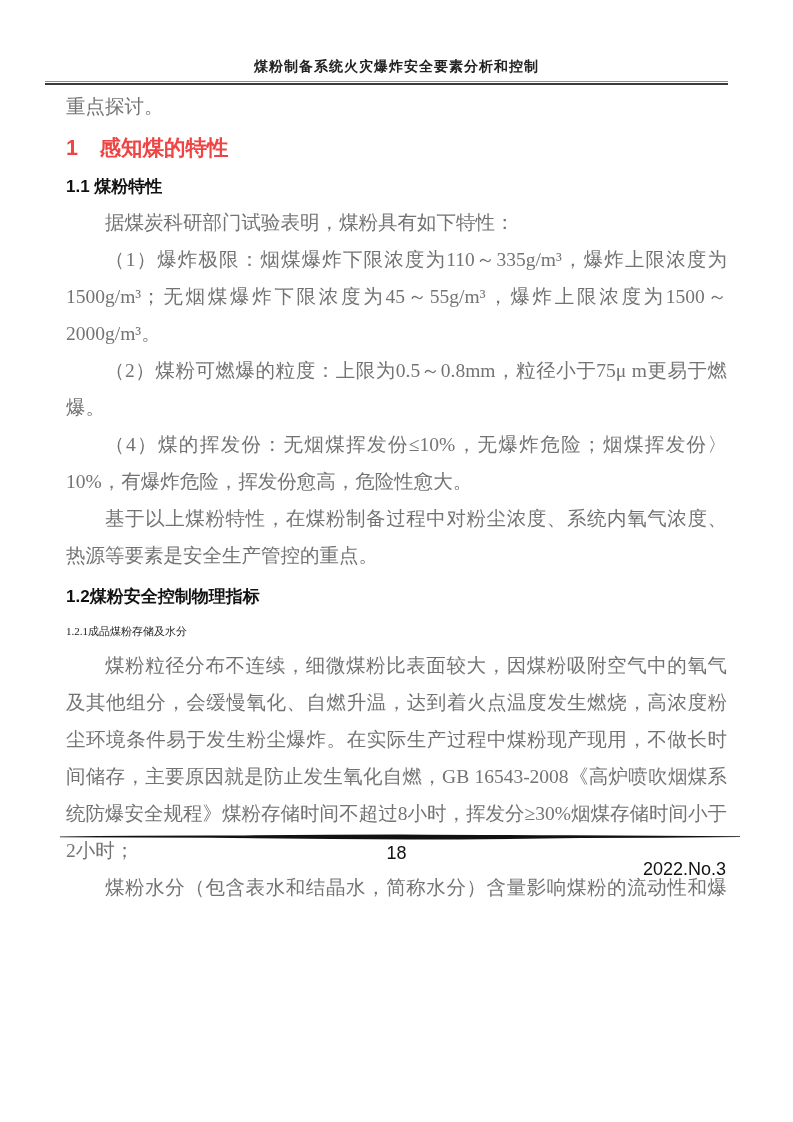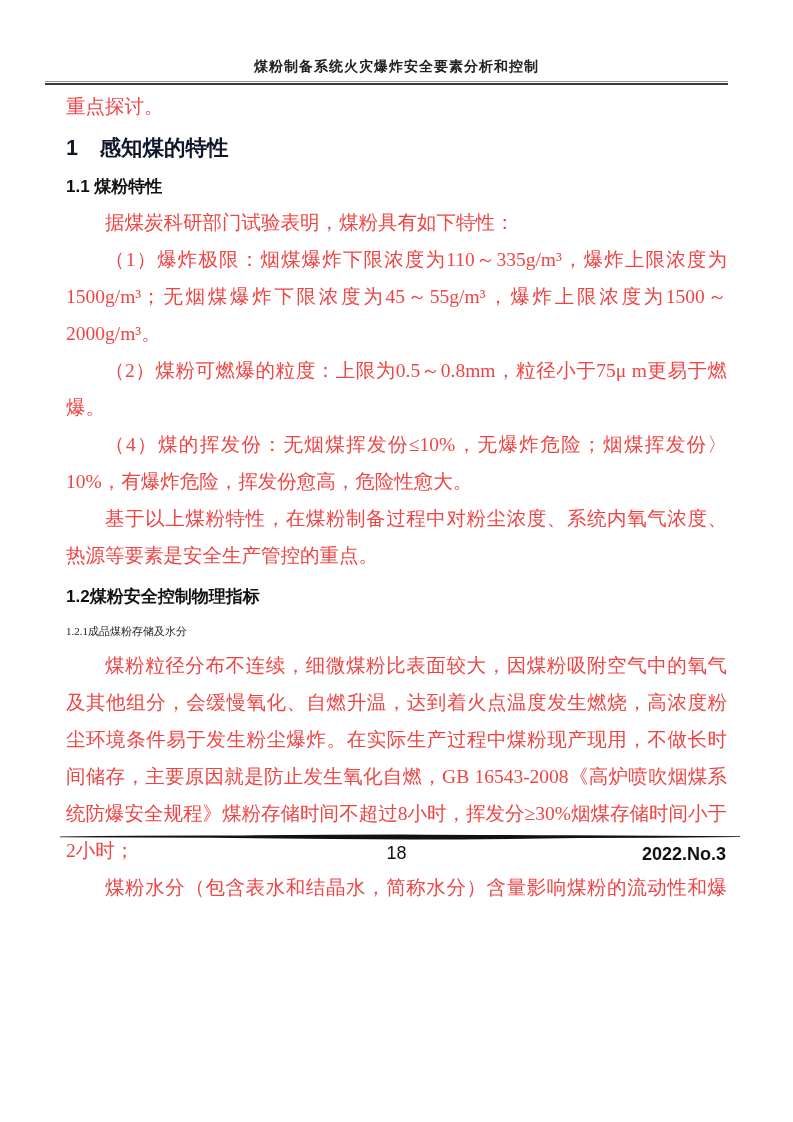--- a/index.html
+++ b/index.html
@@ -13,45 +13,45 @@
     text-align:center;font-size:14px;font-weight:bold;line-height:18px;
     letter-spacing:1px;color:#222;
   }
   .header-rule{
     width:683px;margin:5px 0 0 -21px;height:1px;
     border-top:1px solid #8f8f8f;border-bottom:2px solid #3b3b3b;
   }
   .body-col{width:661px;}
   .para{
     font-size:19.5px;line-height:37px;text-align:justify;
-    margin:0;text-indent:2em;color:#ef4444;
+    margin:0;text-indent:2em;color:#737373;
   }
   .para.noindent{text-indent:0;}
   .intro{margin-top:3px;}
   .h1{
     font-family:"Liberation Sans","DejaVu Sans",sans-serif;
-    font-size:21.5px;font-weight:bold;line-height:32px;margin:7px 0 0 0;color:#0f172a;
+    font-size:21.5px;font-weight:bold;line-height:32px;margin:7px 0 0 0;color:#ef4444;
   }
   .h2{
     font-family:"Liberation Sans","DejaVu Sans",sans-serif;
     font-size:17px;font-weight:bold;line-height:30px;margin:8px 0 0 0;color:#111;
   }
   .h3{
     font-size:11px;font-weight:normal;line-height:32px;margin:3px 0 0 0;color:#1c1c1c;
   }
   .lead{margin-top:2px;}
   .footer{position:absolute;left:66px;right:66px;bottom:40px;}
   .footer-rule-svg{display:block;margin-left:-6px;}
   .footer-row{
     position:relative;margin-top:2px;
     font-family:"Liberation Sans","DejaVu Sans",sans-serif;
     font-size:18px;color:#111;height:16px;
   }
   .page-num{display:block;text-align:center;}
-  .issue{position:absolute;right:1px;top:1px;font-weight:bold;}
+  .issue{position:absolute;right:1px;top:16px;}
 </style>
 </head>
 <body>
 
 <div class="page">
 
   <div class="header">
     <div class="header-title">煤粉制备系统火灾爆炸安全要素分析和控制</div>
     <div class="header-rule"></div>
   </div>

